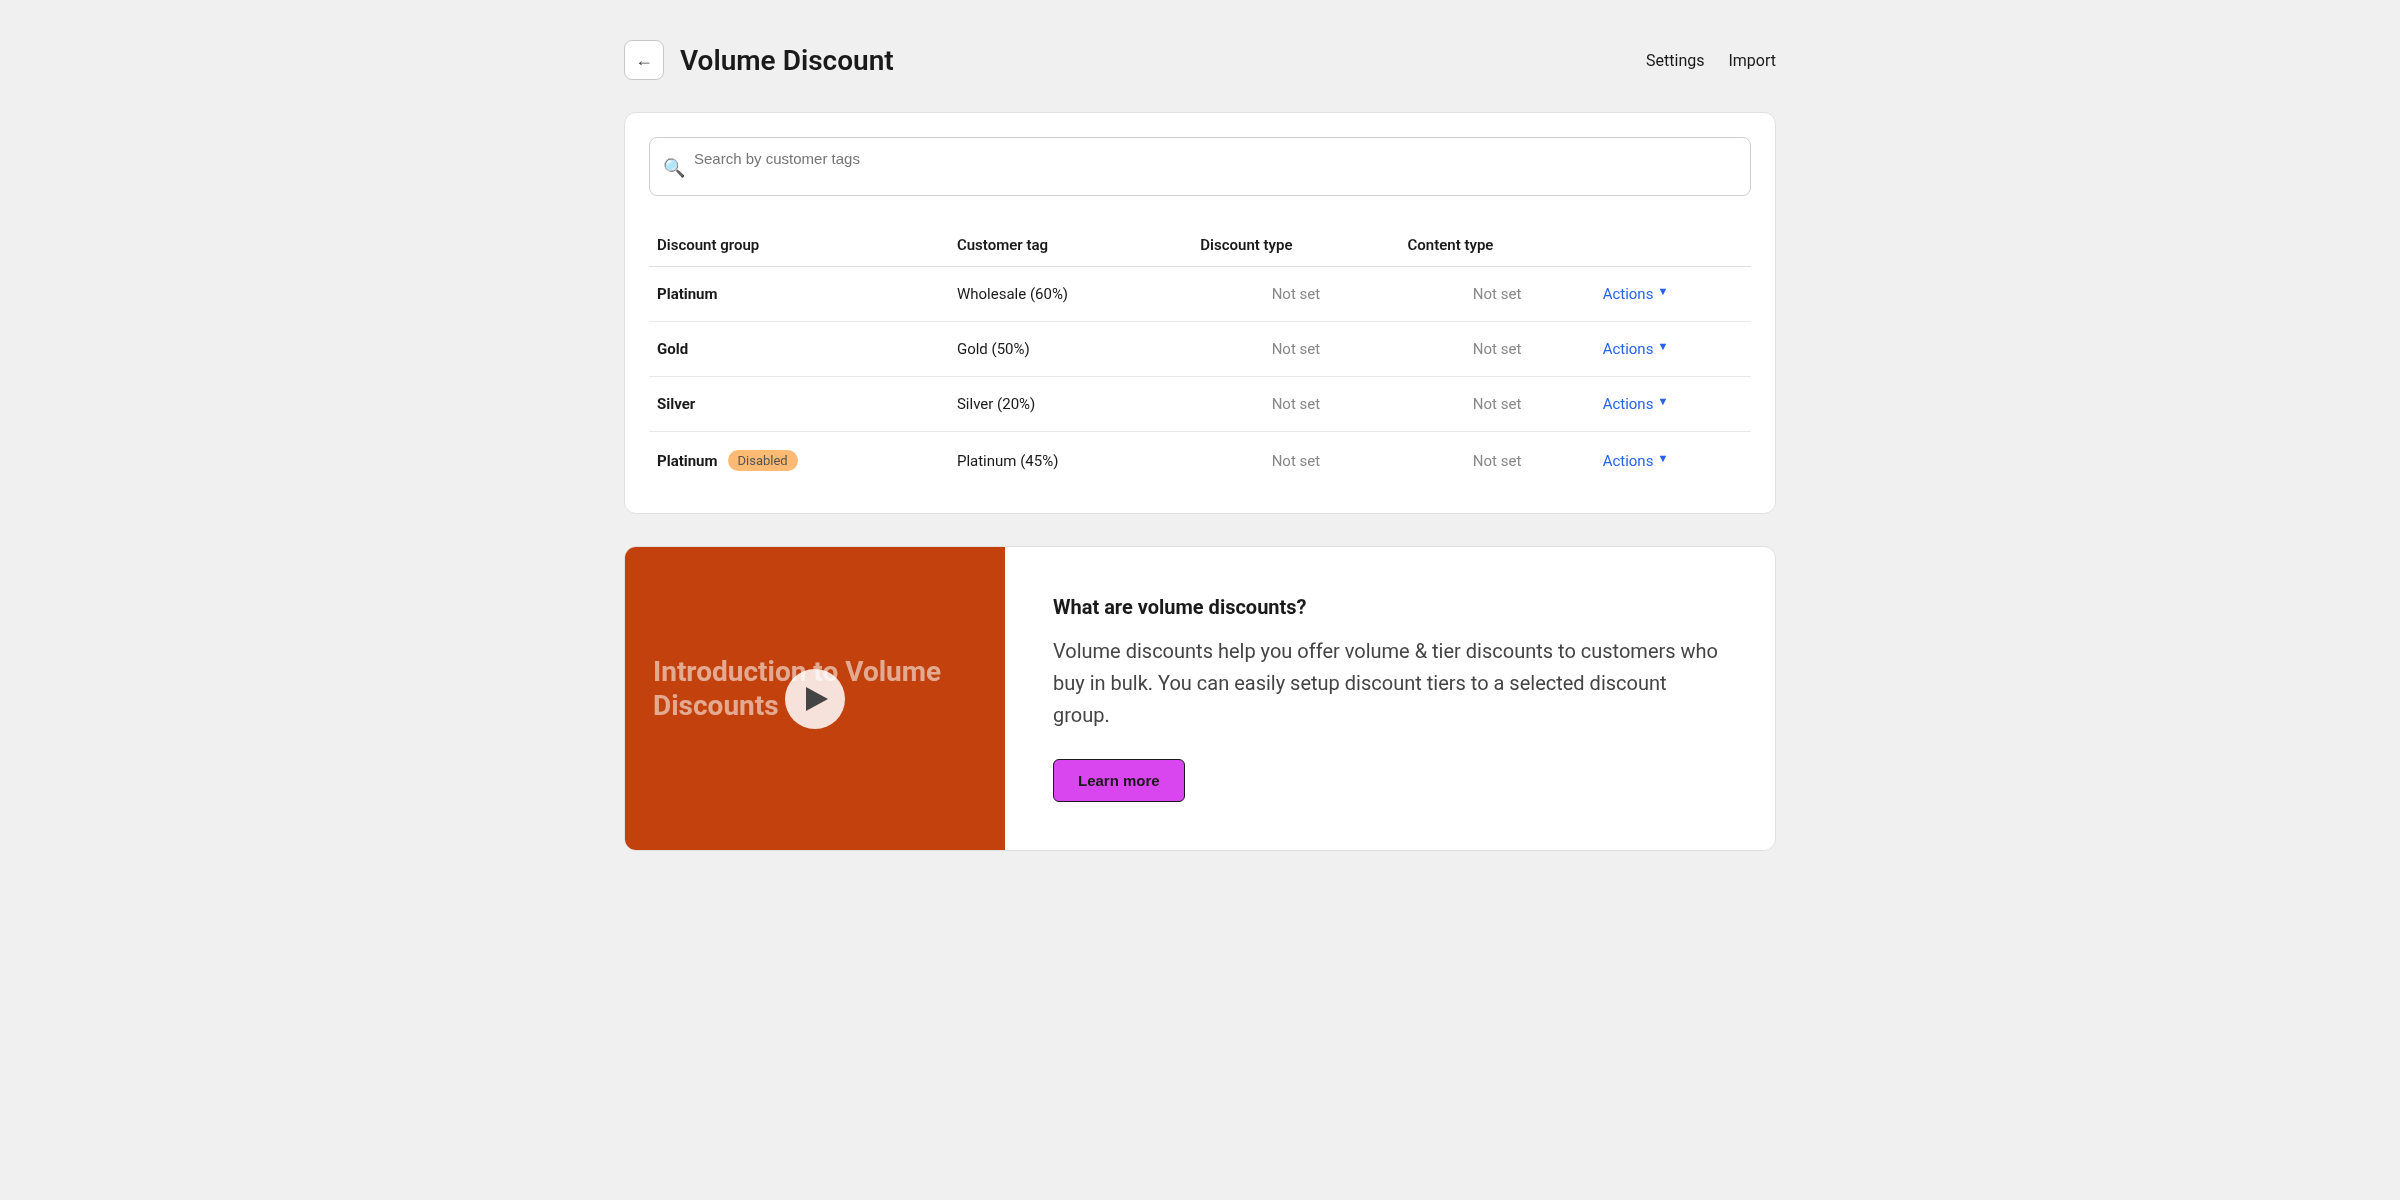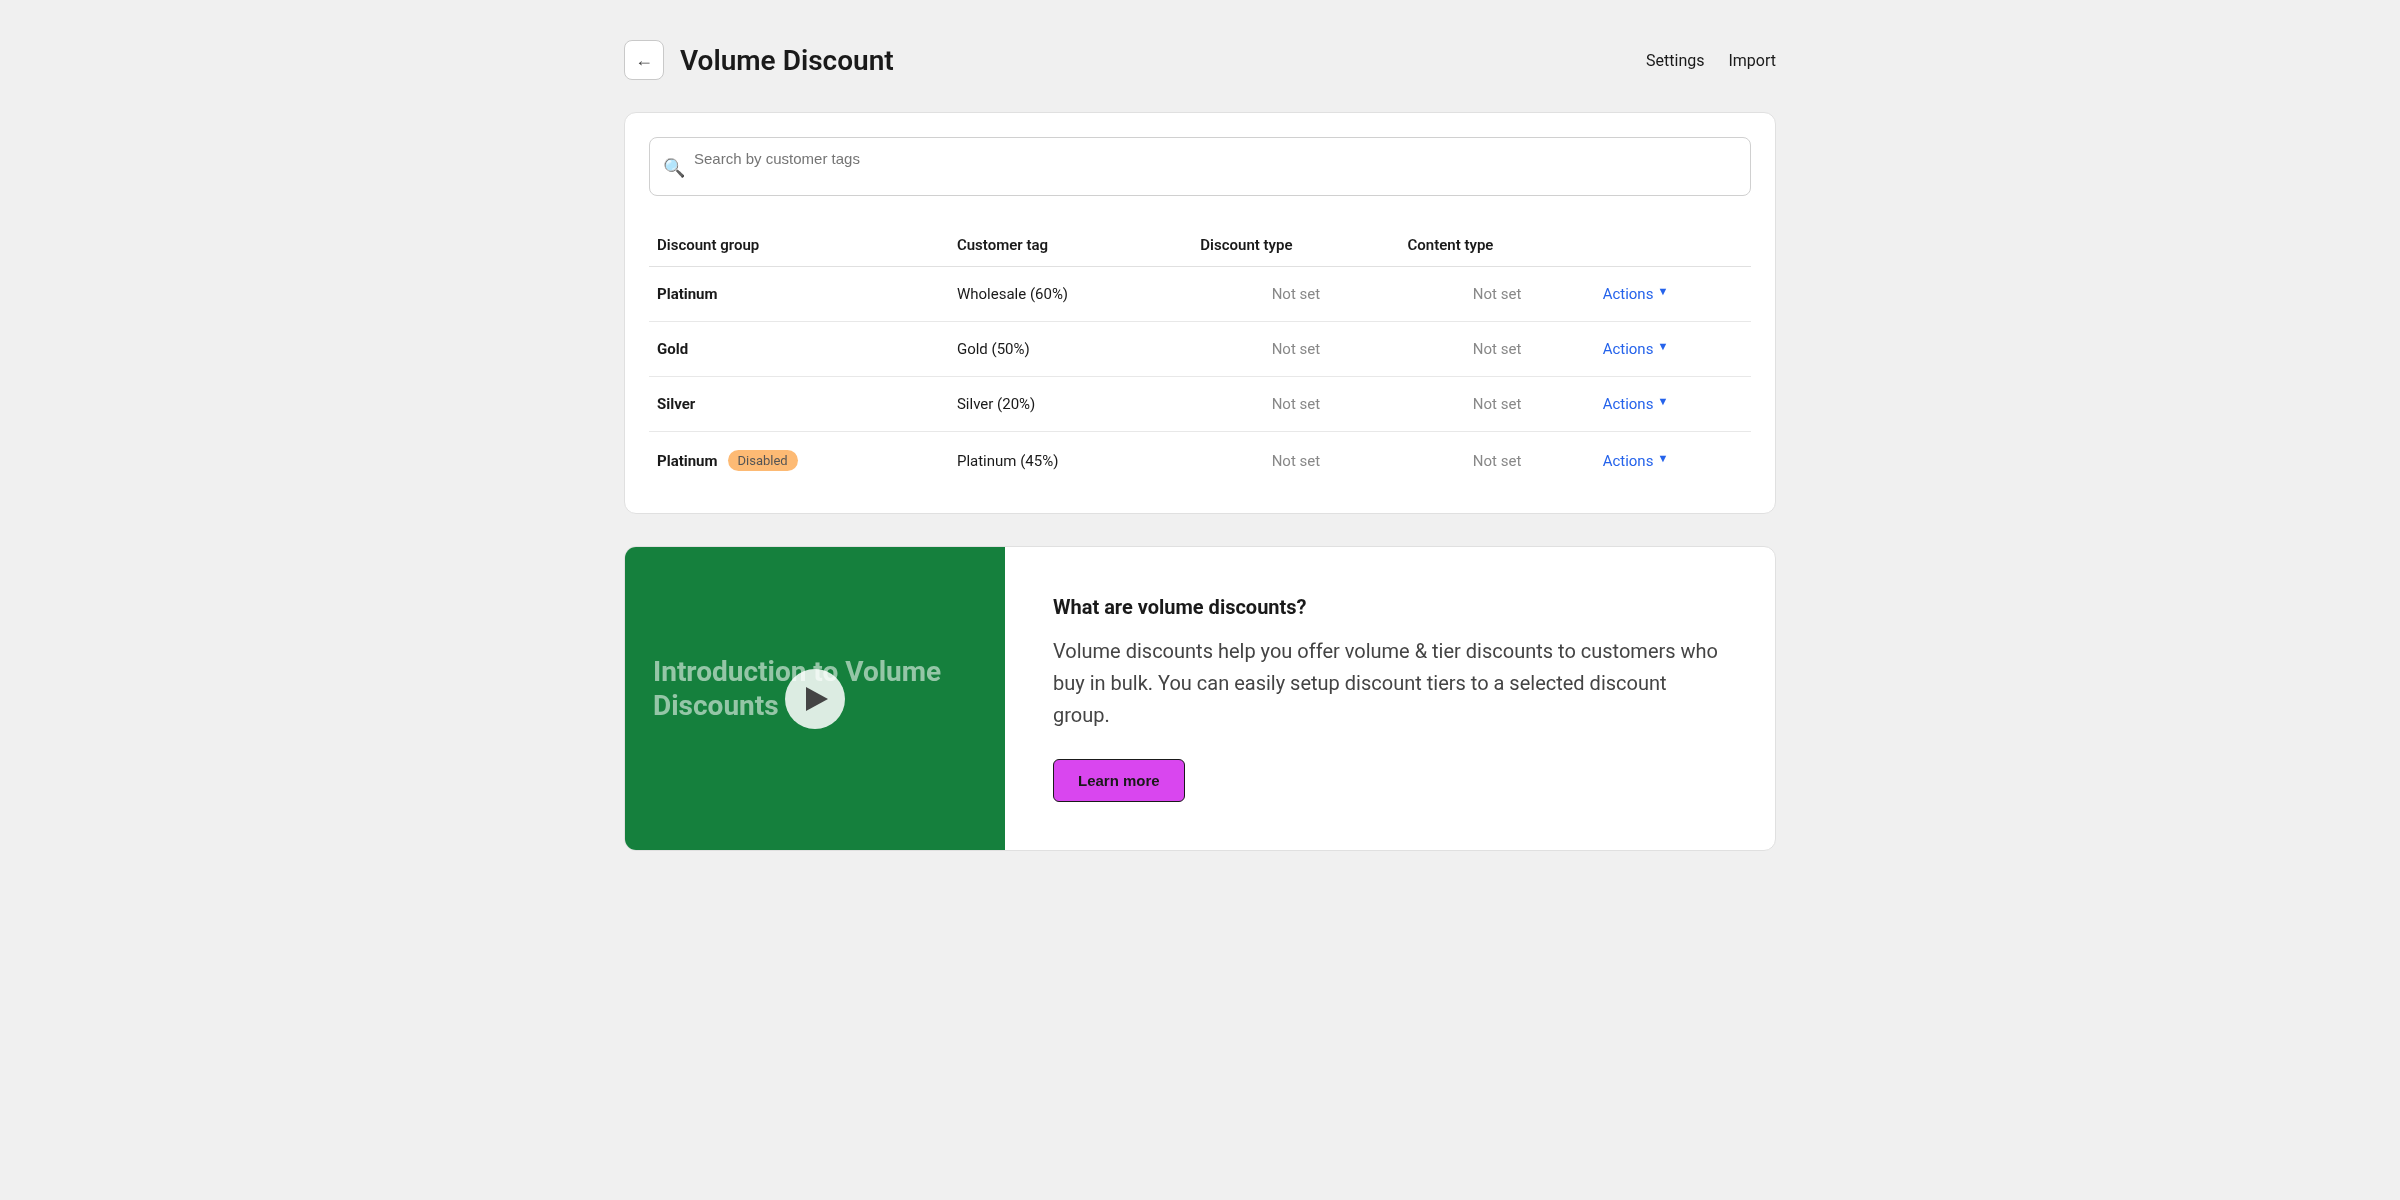--- a/index.html
+++ b/index.html
@@ -172,21 +172,21 @@
       border-radius: 12px;
       border: 1px solid #e0e0e0;
       display: flex;
       overflow: hidden;
       min-height: 240px;
     }
 
     .info-video-panel {
       width: 380px;
       min-width: 380px;
-      background: #15803d;
+      background: #c2410c;
       display: flex;
       align-items: center;
       justify-content: center;
       position: relative;
       flex-direction: column;
       padding: 32px 28px;
     }
 
     .video-text {
       color: rgba(255,255,255,0.55);

